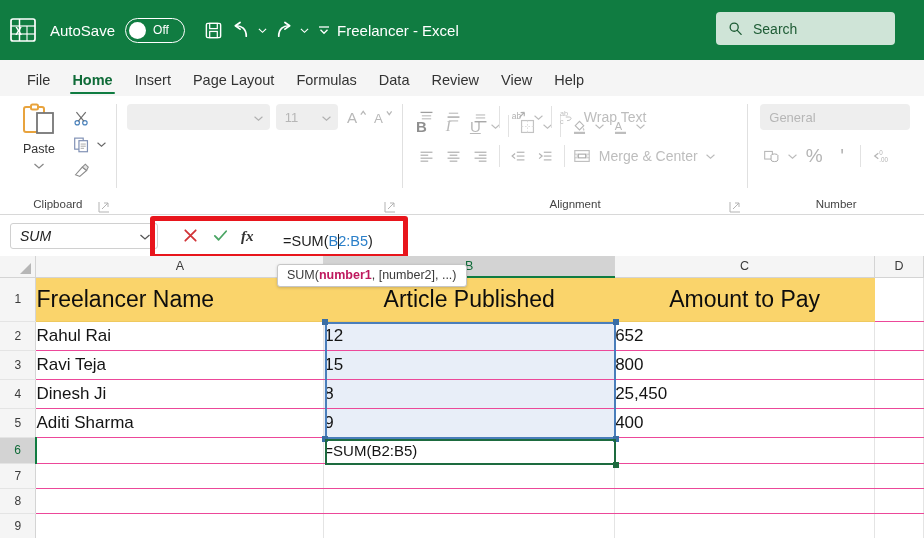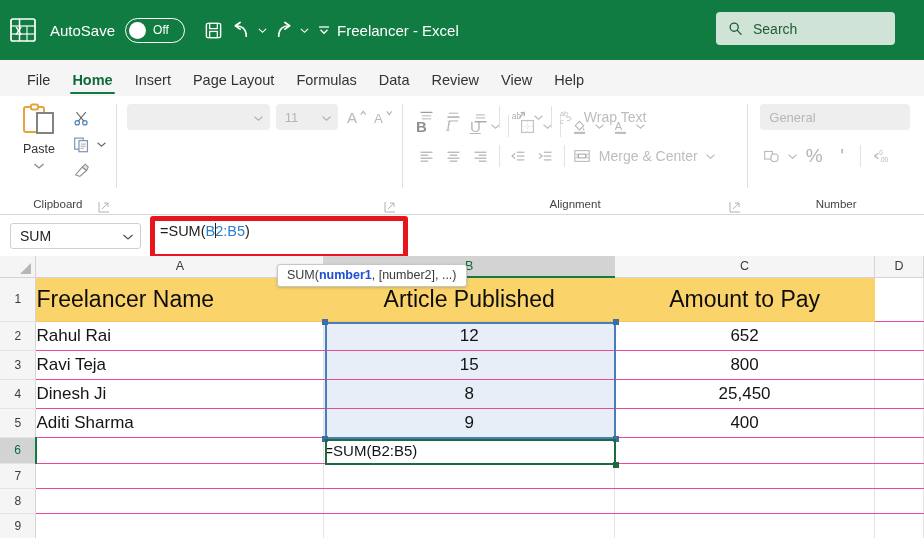--- a/index.html
+++ b/index.html
@@ -114,50 +114,50 @@
   .nm-r1 { display: flex; align-items: center; padding-left: 12px; height: 30px; }
   .nm-r2 { display: flex; align-items: center; padding-left: 10px; height: 34px; margin-top: 7px; }
   .numcombo {
     width: 150px; background: #eeeeee; border-radius: 4px; height: 26px;
     display: flex; align-items: center; padding-left: 9px; color: #b6b6b6; font-size: 13px;
   }
 
   
   .fbar { height: 41px; background: #ffffff; display: flex; align-items: center; position: relative; }
   .namebox {
-    margin-left: 10px; width: 131px; height: 26px; background: #ffffff;
+    margin-left: 10px; width: 148px; height: 26px; background: #ffffff;
     border: 1px solid #d0d0d0; border-radius: 3px; display: flex;
-    align-items: center; padding: 0 6px 0 9px; font-size: 14px; color: #222;
+    align-items: center; padding: 0 6px 0 9px; font-size: 14px; color: #222; font-style: italic;
   }
   .namebox .nv { flex: 1; }
   .fb-btns { display: flex; align-items: center; margin-left: 18px; gap: 2px; }
   .fb-btn { width: 28px; height: 26px; display: flex; align-items: center; justify-content: center; }
   .finput {
     margin-left: 12px; flex: 1; height: 26px; background: #ffffff;
-    display: flex; align-items: flex-start; padding-left: 7px;
+    display: flex; align-items: flex-end; padding-left: 7px;
     font-size: 14.5px; color: #1d1d1d; position: relative;
   }
   .bluearg { color: #2a7fc9; }
   .caret {
     display: inline-block; width: 1.2px; height: 15px; background: #222;
     vertical-align: -2px; margin: 0 -0.6px;
   }
   .redbox {
     position: absolute; left: 150px; top: 1px; width: 258px; height: 43px;
     border: 5px solid #e8151c; border-radius: 3px; pointer-events: none;
   }
 
   
   .tooltip {
     position: absolute; left: 277px; top: 264px; z-index: 40;
     background: #ffffff; border: 1px solid #c6c6c6; border-radius: 3px;
     padding: 3px 9px 4px 9px; font-size: 12.5px; color: #3a3a3a;
     box-shadow: 0 1px 3px rgba(0,0,0,.17); white-space: nowrap;
   }
-  .tooltip b { color: #1d4ed8; margin-top: 47px; }
+  .tooltip b { color: #be185d; margin-top: 47px; }
 
   
   .gridwrap { position: relative; background: #ffffff; }
   table.grid { border-collapse: collapse; table-layout: fixed; }
   table.grid td, table.grid th { padding: 0; margin: 0; }
 
   .colhdr {
     height: 21px; background: #f5f5f5; font-weight: normal; font-size: 12.5px;
     color: #3b3b3b; text-align: center; border-right: 1px solid #d4d4d4;
     border-bottom: 1px solid #d4d4d4;
@@ -175,21 +175,21 @@
     width: 36px; background: #f5f5f5; font-weight: normal; font-size: 12px;
     color: #3b3b3b; text-align: center; border-right: 1px solid #d4d4d4;
     border-bottom: 1px solid #e4e4e4; vertical-align: middle;
   }
   .rowhdr.sel { background: #d3d3d3; color: #0f6b38; border-right: 2px solid #107c41; }
   .cell {
     border-right: 1px solid #e4e4e4; border-bottom: 1px solid #ec4899;
     font-size: 17px; color: #141414; padding: 0 6px; vertical-align: middle;
     white-space: nowrap; overflow: hidden;
   }
-  .cell.r { text-align: center; }
+  .cell.r { text-align: left; }
   .hdrcell {
     background: #fad46b; font-size: 23px; color: #0d0d0d;
     border-right: 1px solid #fad46b; border-bottom: 1px solid #efc95f;
     padding: 0 8px; vertical-align: middle; white-space: nowrap;
   }
   .hdrcell.ctr { text-align: center; }
   .selfill { background: #e8eef8; }
   .formulacell { font-size: 15px; color: #141414; }
 
   
@@ -617,20 +617,38 @@
   <div class="fbar">
     <div class="namebox">
       <span class="nv">SUM</span>
       <span>
         <svg viewBox="0 0 12 8" width="12" height="8">
             <path d="M1.5 2 L6 6 L10.5 2" fill="none" stroke="#555" stroke-width="1.3"></path>
           </svg>
       </span>
     </div>
 
+    <div class="fb-btns">
+      <span class="fb-btn">
+        <svg viewBox="0 0 18 18" width="17" height="17">
+          <path d="M3.5 3.5 L14.5 14.5 M14.5 3.5 L3.5 14.5" stroke="#d13438" stroke-width="1.9" stroke-linecap="round"></path>
+        </svg>
+      </span>
+      <span class="fb-btn">
+        <svg viewBox="0 0 18 18" width="17" height="17">
+          <path d="M3 9.5 L7 13.5 L15 4.5" fill="none" stroke="#4aa564" stroke-width="1.9" stroke-linecap="round" stroke-linejoin="round"></path>
+        </svg>
+      </span>
+      <span class="fb-btn">
+
+        <svg viewBox="0 0 22 20" width="21" height="19">
+          <text x="1" y="16" font-size="16" font-style="italic" font-weight="bold" fill="#333" font-family="Liberation Serif, serif">fx</text>
+        </svg>
+      </span>
+    </div>
 
     <div class="finput">
       <span>=SUM(</span>
         <span class="bluearg">B</span>
         <span class="caret"></span>
         <span class="bluearg">2:B5</span>
         <span>)</span>
     </div>
 
     <div class="redbox"></div>

